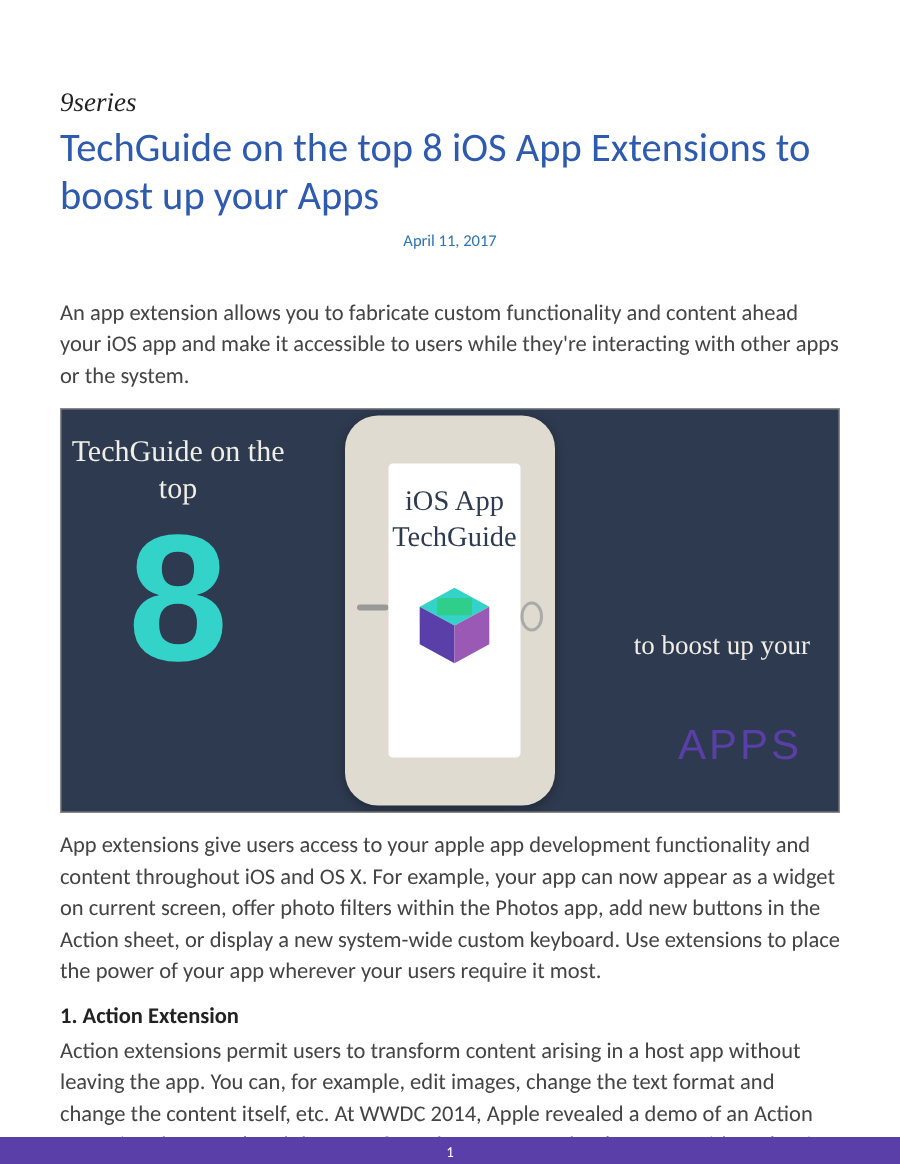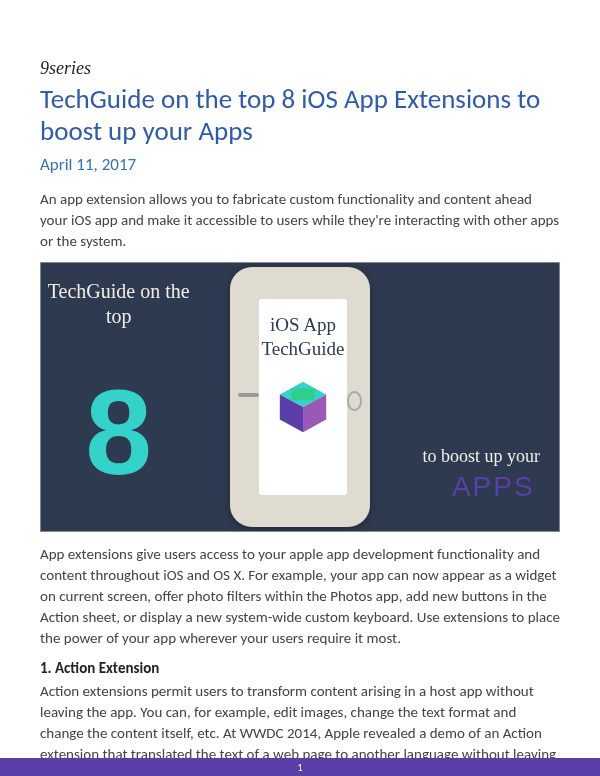--- a/index.html
+++ b/index.html
@@ -24,23 +24,24 @@
     }
     .title {
       font-size: 27px;
       font-weight: 400;
       color: #2E5BAE;
       line-height: 1.2;
       margin-bottom: 6px;
       font-family: 'Calibri Light', Calibri, sans-serif;
     }
     .date {
-      font-size: 17px;
+      font-size: 11px;
       color: #2E74B5;
-      margin-bottom: 14px;
+      margin-bottom: 32px;
+      text-align: center;
     }
     .para {
       font-size: 15px;
       color: #444;
       line-height: 1.4;
       margin-bottom: 10px;
     }
     .hero {
       width: 100%;
       height: 270px;
@@ -51,21 +52,20 @@
       align-items: stretch;
       position: relative;
       overflow: hidden;
     }
     .hero-left {
       width: 30%;
       display: flex;
       flex-direction: column;
       align-items: center;
       padding: 16px 6px;
-      gap: 43px;
     }
     .hero-left-text {
       color: #f0eee6;
       font-family: Georgia, serif;
       font-size: 20px;
       text-align: center;
       line-height: 1.25;
     }
     .big8 {
       color: #34D3C9;
@@ -129,20 +129,21 @@
       border-radius: 50%;
       margin-top: 8px;
     }
     .hero-right {
       width: 30%;
       display: flex;
       flex-direction: column;
       justify-content: flex-end;
       align-items: center;
       padding: 16px 6px 28px 6px;
+      gap: 36px;
     }
     .hero-right-text {
       color: #f0eee6;
       font-family: Georgia, serif;
       font-size: 18px;
       text-align: center;
       line-height: 1.3;
     }
     .hero-right-apps {
       color: #5B3FA8;

